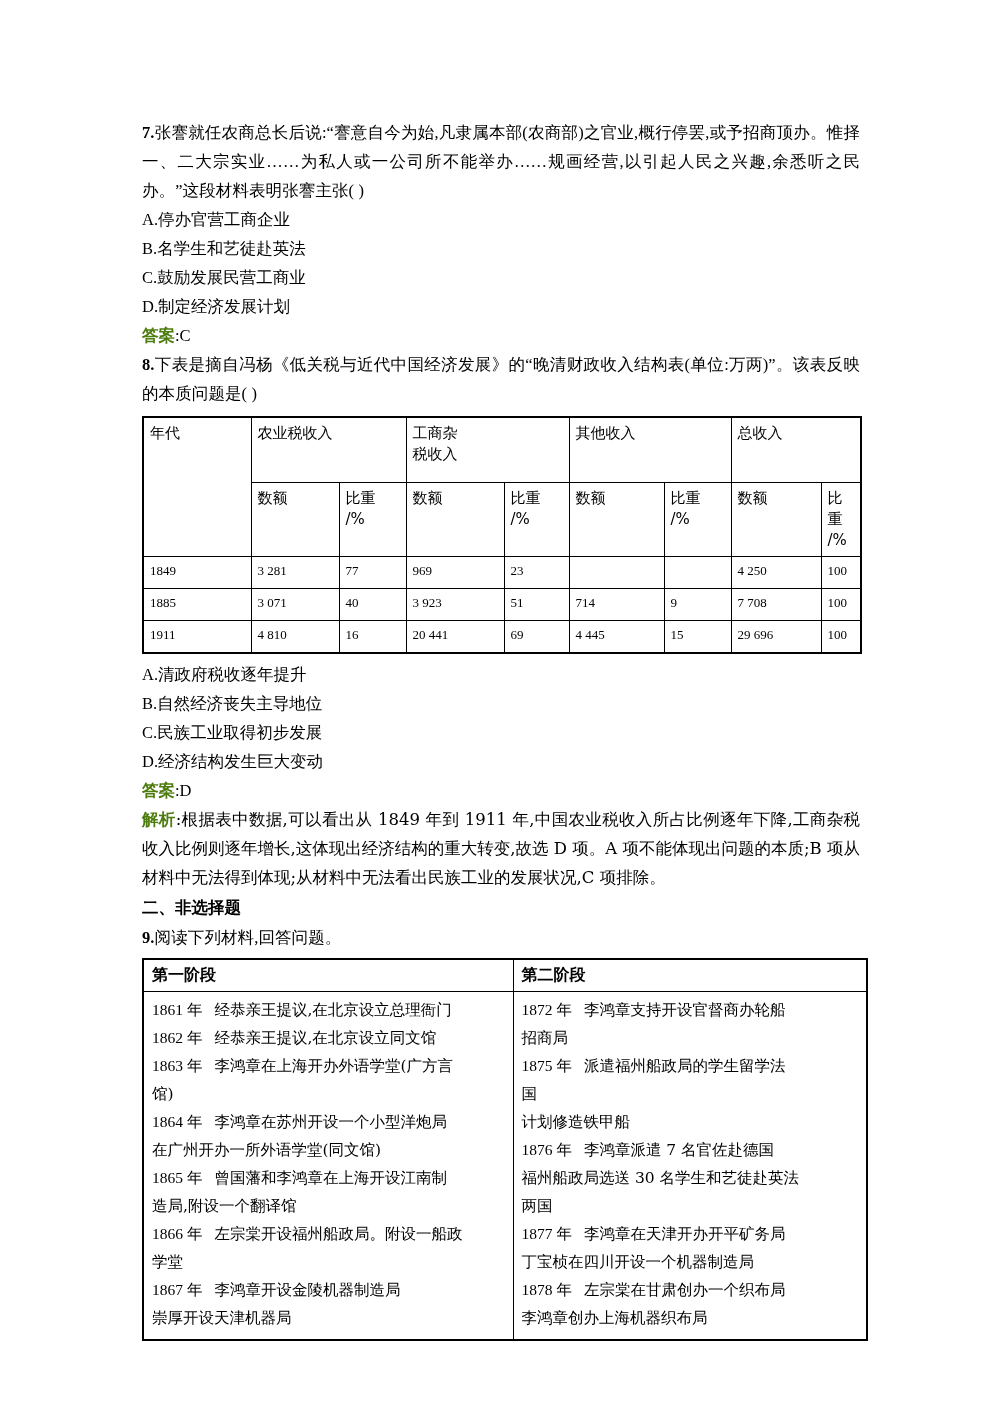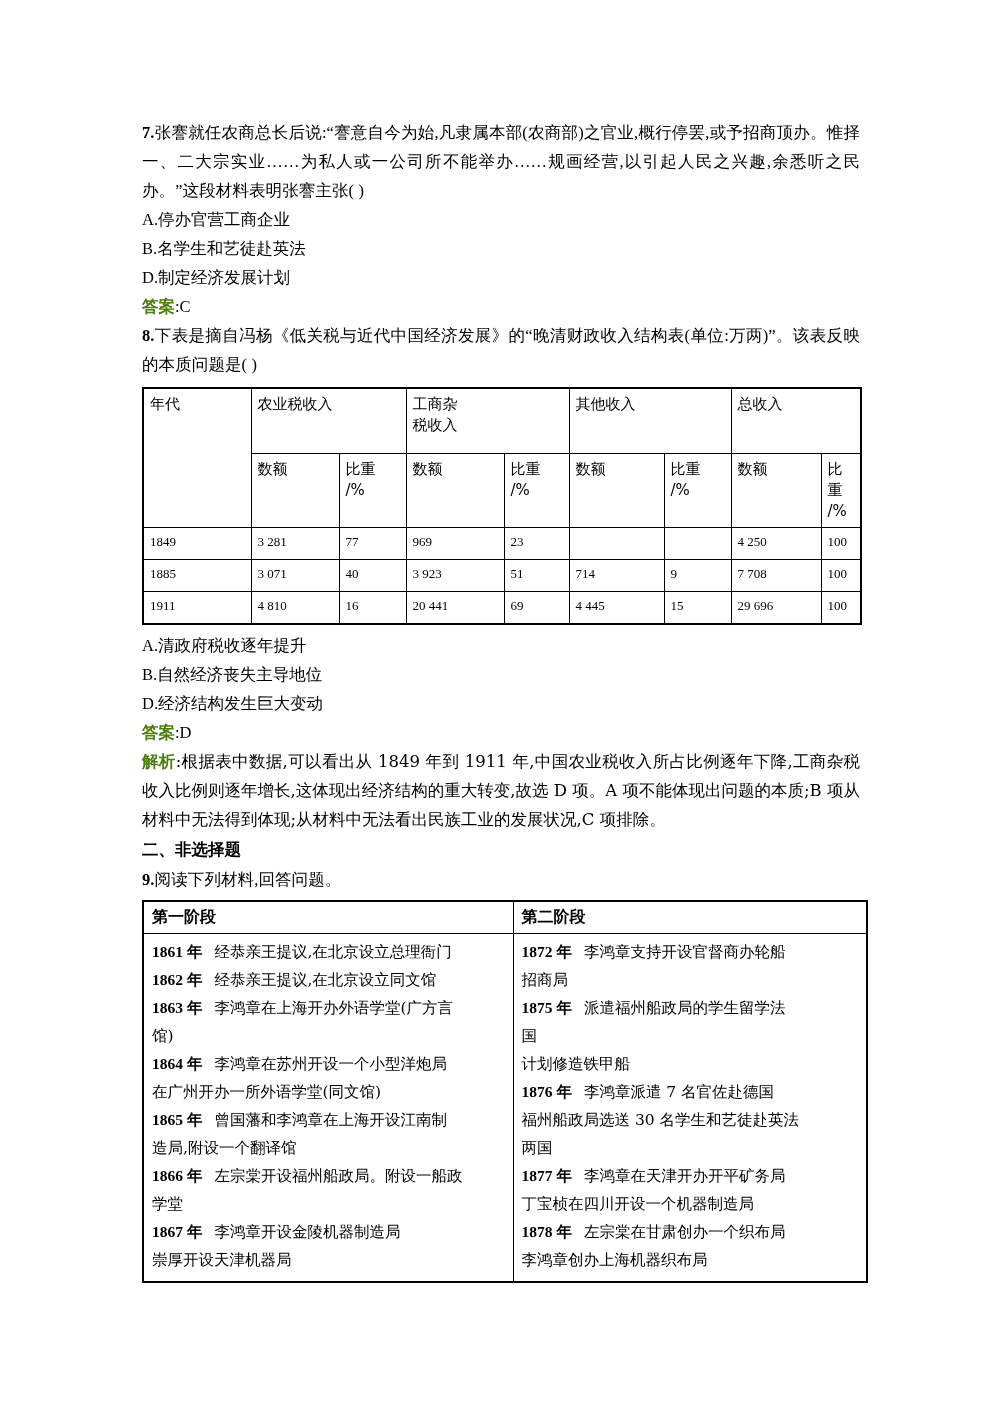--- a/index.html
+++ b/index.html
@@ -113,34 +113,35 @@
     line-height: 26px;
     padding-bottom: 3px;
     padding-top: 2px;
   }
   .ev {
     font-size: 15.5px;
     line-height: 28px;
     font-family: "DejaVu Serif", "Liberation Serif", serif;
     white-space: nowrap;
   }
-  .ev .yr { font-family: "Liberation Serif", serif; font-weight: bold; }
+  .ev .yr { font-family: "Liberation Serif", serif; }
   .ev .gap { display: inline-block; width: 12px; }
 </style>
 </head>
 <body>
 
 <div class="page">
 
   <div class="qline">
     <span class="qnum">7.</span><span>张謇就任农商总长后说:“謇意自今为始,凡隶属本部(农商部)之官业,概行停罢,或予招商顶办。惟择一、二大宗实业……为私人或一公司所不能举办……规画经营,以引起人民之兴趣,余悉听之民办。”这段材料表明张謇主张(    )</span>
   </div>
 
   <div class="opt">A.停办官营工商企业</div>
   <div class="opt">B.名学生和艺徒赴英法</div>
+  <div class="opt">C.鼓励发展民营工商业</div>
   <div class="opt">D.制定经济发展计划</div>
 
   <div class="answer-row">
     <span class="lbl-red">答案</span><span>:</span><span>C</span>
   </div>
 
 
   <div class="qline">
     <span class="qnum">8.</span><span>下表是摘自冯杨《低关税与近代中国经济发展》的“晚清财政收入结构表(单位:万两)”。该表反映的本质问题是(    )</span>
   </div>
@@ -207,20 +208,21 @@
         <td>4 445</td>
         <td>15</td>
         <td>29 696</td>
         <td>100</td>
       </tr>
     </tbody>
   </table>
 
   <div class="opt">A.清政府税收逐年提升</div>
   <div class="opt">B.自然经济丧失主导地位</div>
+  <div class="opt">C.民族工业取得初步发展</div>
   <div class="opt">D.经济结构发生巨大变动</div>
 
   <div class="answer-row">
     <span class="lbl-red">答案</span><span>:</span><span>D</span>
   </div>
 
   <div class="explain-row">
     <span class="lbl-red">解析</span><span>:</span><span class="explain-body">根据表中数据,可以看出从 1849 年到 1911 年,中国农业税收入所占比例逐年下降,工商杂税收入比例则逐年增长,这体现出经济结构的重大转变,故选 D 项。A 项不能体现出问题的本质;B 项从材料中无法得到体现;从材料中无法看出民族工业的发展状况,C 项排除。</span>
   </div>
 

